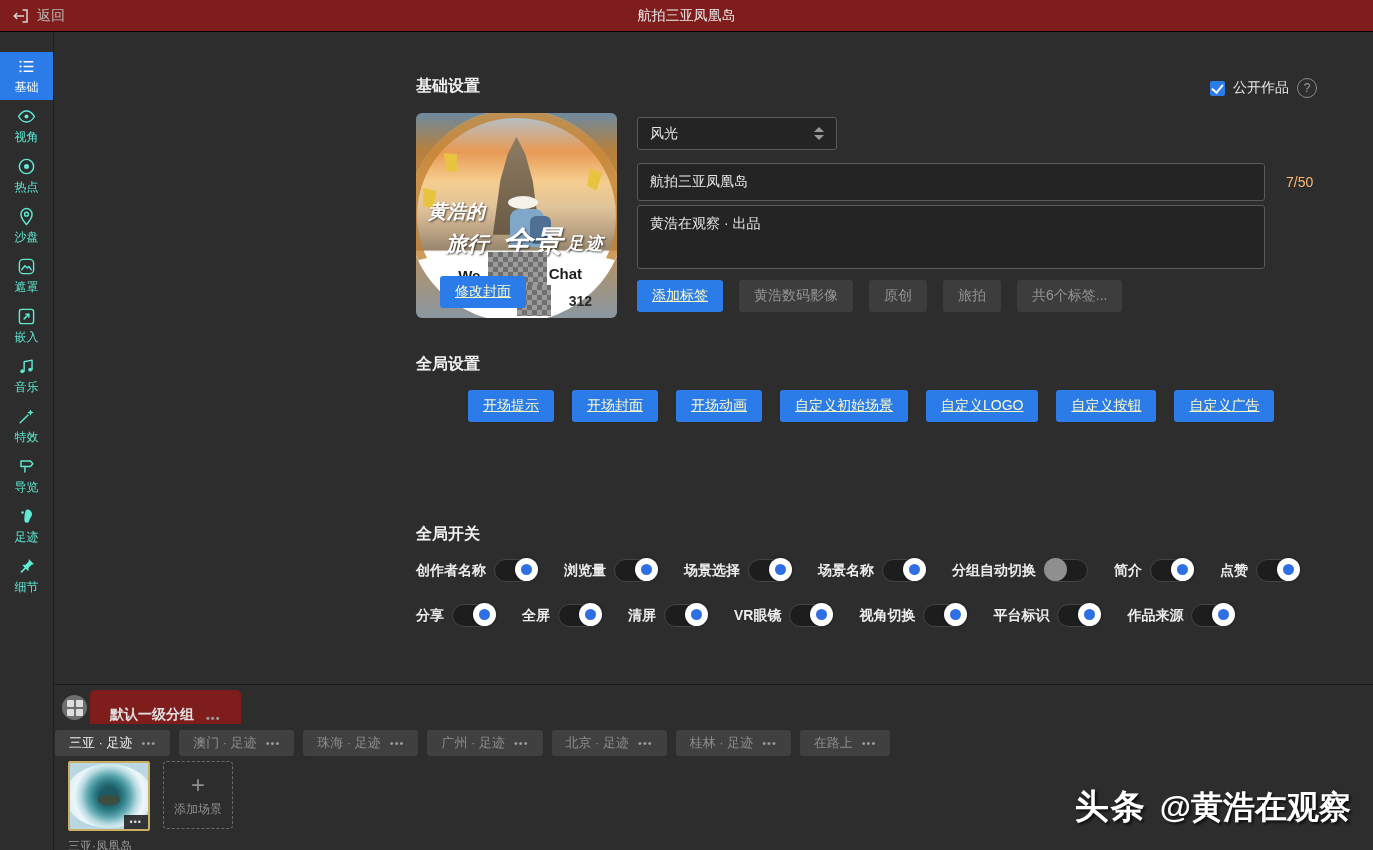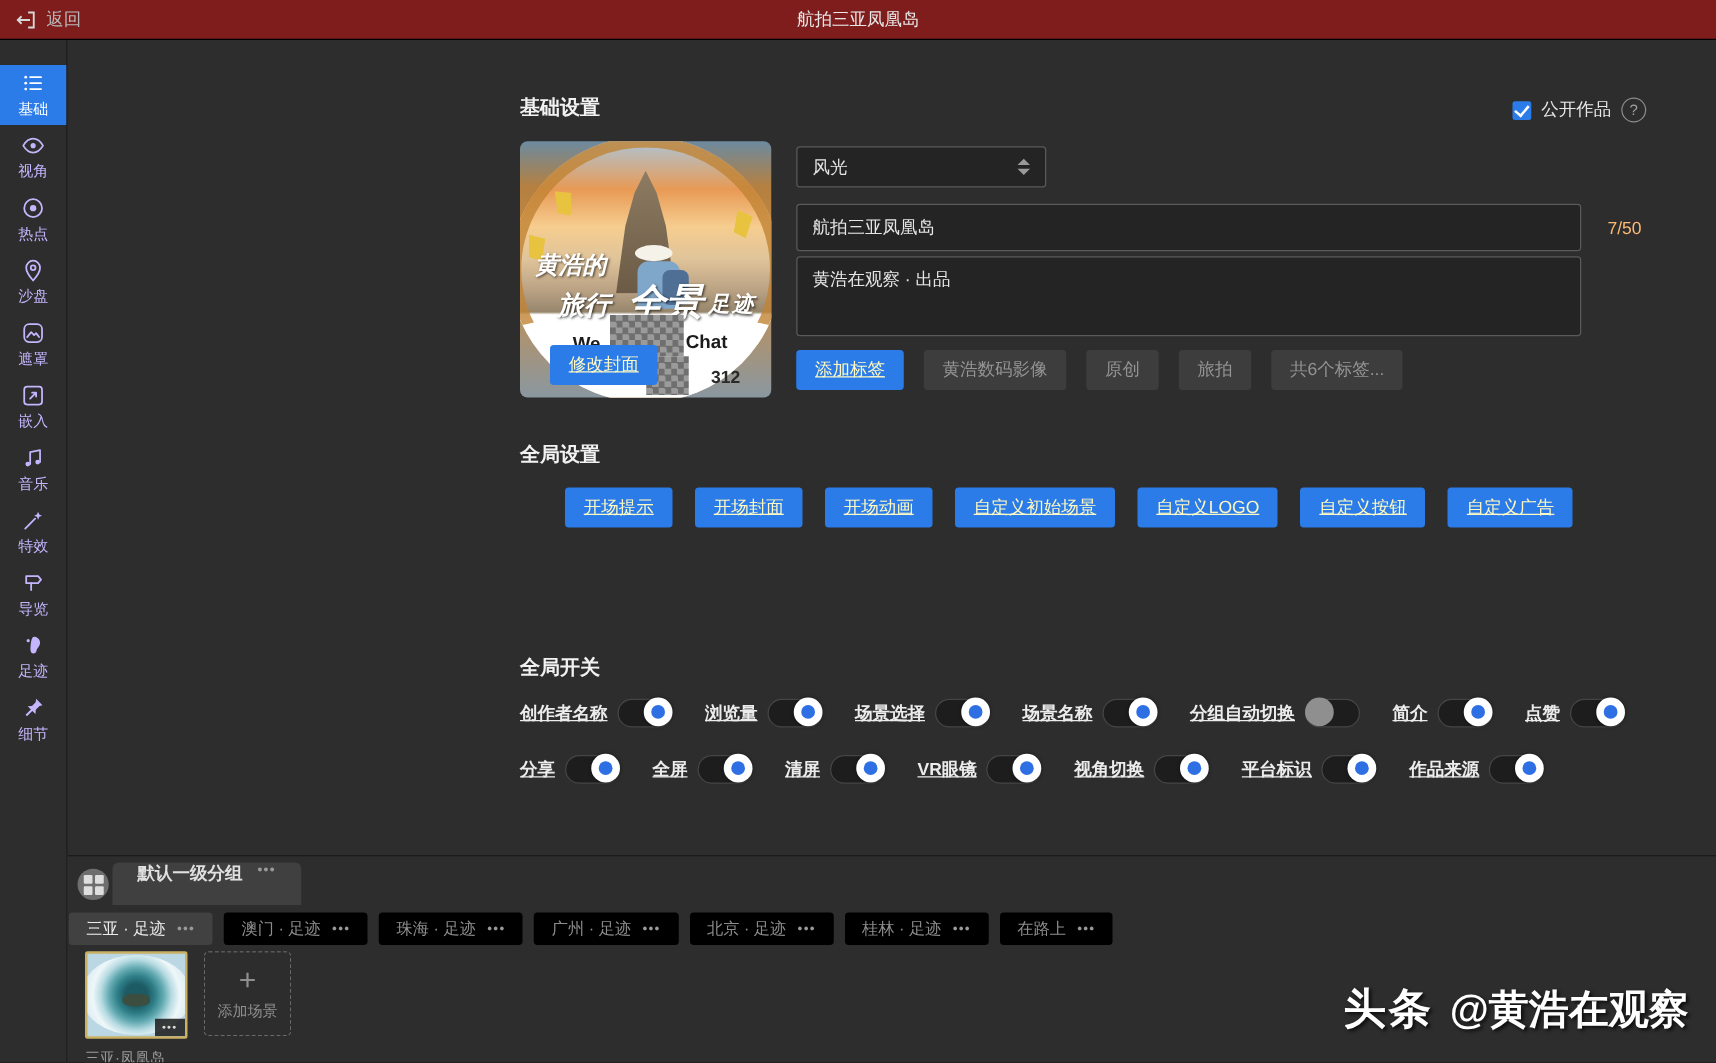--- a/index.html
+++ b/index.html
@@ -10,21 +10,21 @@
   .topbar{position:absolute;left:0;top:0;width:100%;height:32px;background:#7f1d1d;
           border-bottom:1px solid #000;display:flex;align-items:center;padding:0 12px;box-sizing:border-box;}
   .back-btn{display:flex;align-items:center;gap:7px;color:#b9b9b9;font-size:14px;cursor:pointer;z-index:2;}
   .back-btn svg{width:18px;height:18px;stroke:#d8d8d8;fill:none;stroke-width:2;}
   .topbar-title{position:absolute;left:0;right:0;text-align:center;font-size:14px;color:#e8e8e8;}
 
   
   .sidebar{position:absolute;left:0;top:32px;width:54px;bottom:0;background:#2d2d2d;
            border-right:1px solid #1e1e1e;box-sizing:border-box;padding-top:20px;}
   .side-item{height:48px;margin-bottom:2px;display:flex;flex-direction:column;align-items:center;
-             justify-content:center;gap:3px;color:#c4b5fd;font-size:12px;cursor:pointer;}
+             justify-content:center;gap:3px;color:#5eead4;font-size:12px;cursor:pointer;}
   .side-item svg{width:19px;height:19px;stroke:currentColor;fill:none;stroke-width:1.8;stroke-linecap:round;stroke-linejoin:round;}
   .side-item .fillpart{fill:currentColor;stroke:none;}
   .side-item.active{background:#2b7ce9;color:#fff;}
 
   
   .section-title{position:absolute;font-size:16px;font-weight:bold;color:#f2f2f2;margin:0;}
   #t-basic{left:416px;top:76px;}
   #t-global{left:416px;top:354px;}
   #t-switch{left:416px;top:524px;}
 
@@ -76,45 +76,45 @@
           padding:0 12px;font-family:inherit;outline:none;}
   .counter{position:absolute;left:1286px;top:174px;font-size:14px;color:#fdba74;}
   .desc-area{position:absolute;left:637px;top:205px;width:628px;height:64px;box-sizing:border-box;
           background:#242424;border:1px solid #5a5a5a;border-radius:3px;color:#e6e6e6;font-size:14px;
           padding:9px 12px;font-family:inherit;resize:none;outline:none;}
   .tag-row{position:absolute;left:637px;top:280px;display:flex;gap:16px;align-items:center;}
   .tag{background:#3d3d3d;color:#949494;border:none;border-radius:3px;font-size:14px;padding:7px 15px;
        cursor:pointer;font-family:inherit;white-space:nowrap;}
 
   
-  .btn-row{position:absolute;left:416px;display:flex;gap:18px;padding-left:36px;}
+  .btn-row{position:absolute;left:432px;display:flex;gap:18px;padding-left:36px;}
   #row-gs1{top:390px;} #row-gs2{top:440px;}
 
   
   .sw-row{position:absolute;left:416px;display:flex;gap:26px;align-items:center;}
   #row-sw1{top:559px;} #row-sw2{top:604px;}
   .switch-group{display:flex;align-items:center;gap:8px;}
-  .switch-label{font-size:14px;font-weight:bold;color:#ececec;white-space:nowrap;text-decoration:underline;}
+  .switch-label{font-size:14px;font-weight:bold;color:#ececec;white-space:nowrap;}
   .switch{width:42px;height:21px;background:#1d1d1d;border:1px solid #454545;border-radius:12px;
           position:relative;cursor:pointer;flex:none;}
   .knob{position:absolute;top:-2px;left:-1px;width:23px;height:23px;border-radius:50%;background:#8f8f8f;
         display:flex;align-items:center;justify-content:center;}
   .switch.on .knob{left:auto;right:-1px;background:#fff;box-shadow:0 0 3px rgba(0,0,0,.5);}
   .switch.on .knob::after{content:"";width:11px;height:11px;border-radius:50%;background:#2f6fe4;}
 
   
   .bottom-panel{position:absolute;left:54px;top:684px;right:0;bottom:0;background:#2d2d2d;border-top:1px solid #1b1b1b;}
   .grid-icon{position:absolute;left:8px;top:10px;width:25px;height:25px;border-radius:50%;background:#6e6e6e;
         display:grid;grid-template-columns:7px 7px;grid-auto-rows:7px;gap:2px;place-content:center;cursor:pointer;}
   .grid-icon span{background:#dedede;border-radius:1px;}
-  .group-tab{position:absolute;left:36px;top:5px;height:34px;background:#404040;border-radius:5px 5px 0 0;
-        display:flex;align-items:flex-start;gap:12px;padding:0 20px;font-size:14px;font-weight:bold;color:#e0e0e0;cursor:pointer;}
+  .group-tab{position:absolute;left:36px;top:5px;height:34px;background:#7f1d1d;border-radius:5px 5px 0 0;
+        display:flex;align-items:flex-end;gap:12px;padding:0 20px;font-size:14px;font-weight:bold;color:#e0e0e0;cursor:pointer;}
   .more{color:#9a9a9a;font-size:11px;letter-spacing:1px;cursor:pointer;}
   .scene-tabs{position:absolute;left:1px;top:45px;display:flex;gap:9px;}
-  .scene-tab{display:flex;align-items:center;gap:9px;background:#000000;border-radius:3px;padding:4px 14px;
+  .scene-tab{display:flex;align-items:center;gap:9px;background:#404040;border-radius:3px;padding:4px 14px;
         font-size:13px;color:#8d8d8d;cursor:pointer;white-space:nowrap;}
   .scene-tab.active{background:#414141;color:#ececec;}
   .scene-item{position:absolute;left:14px;top:76px;width:86px;cursor:pointer;}
   .thumb{width:78px;height:66px;border:2px solid #c9b063;border-radius:2px;position:relative;overflow:hidden;background:#bcd7e4;}
   .planet{position:absolute;left:-6%;top:2%;width:112%;height:96%;border-radius:50%;
         background:radial-gradient(circle at 50% 50%,#1c5a64 0 16%,#2f7f88 28%,#63aab2 40%,#b7dbe2 52%,#eef7f9 64%,#dcebf1 78%,#c3dbe6 100%);}
   .island{position:absolute;left:36%;top:48%;width:28%;height:15%;background:#3c4e40;border-radius:40%;}
   .thumb-more{position:absolute;right:0;bottom:0;background:rgba(25,25,25,.85);color:#ddd;font-size:9px;
         padding:2px 6px;letter-spacing:1px;cursor:pointer;}
   .scene-label{margin-top:7px;font-size:12px;color:#9a9a9a;}

